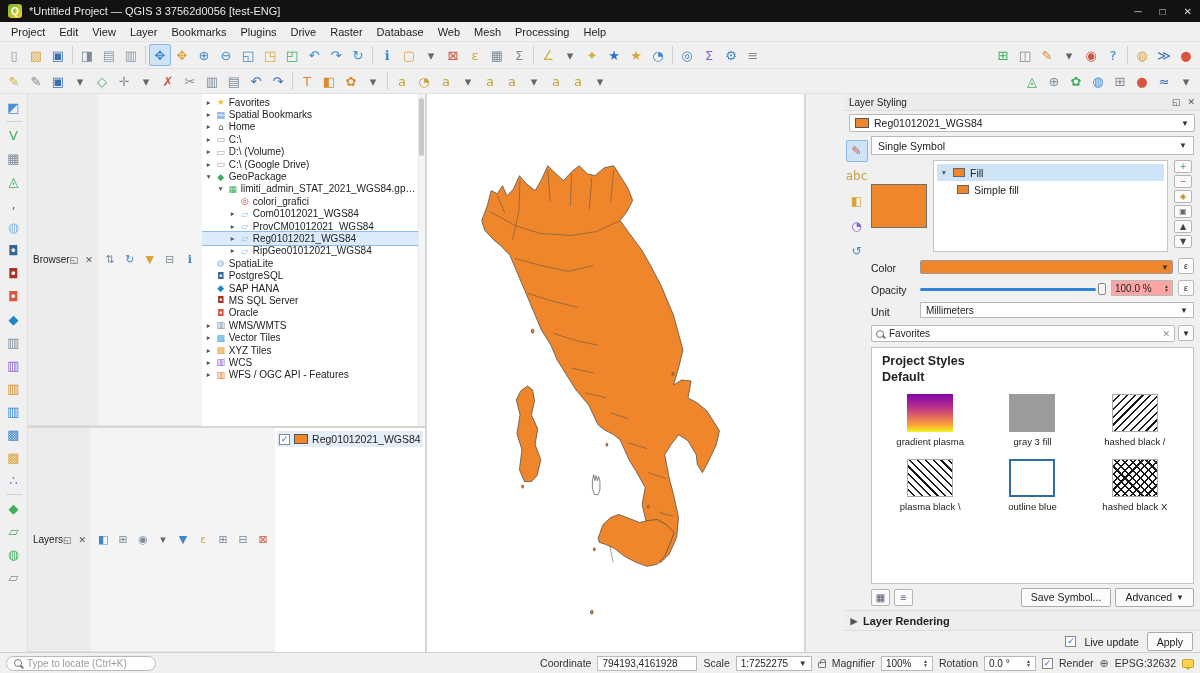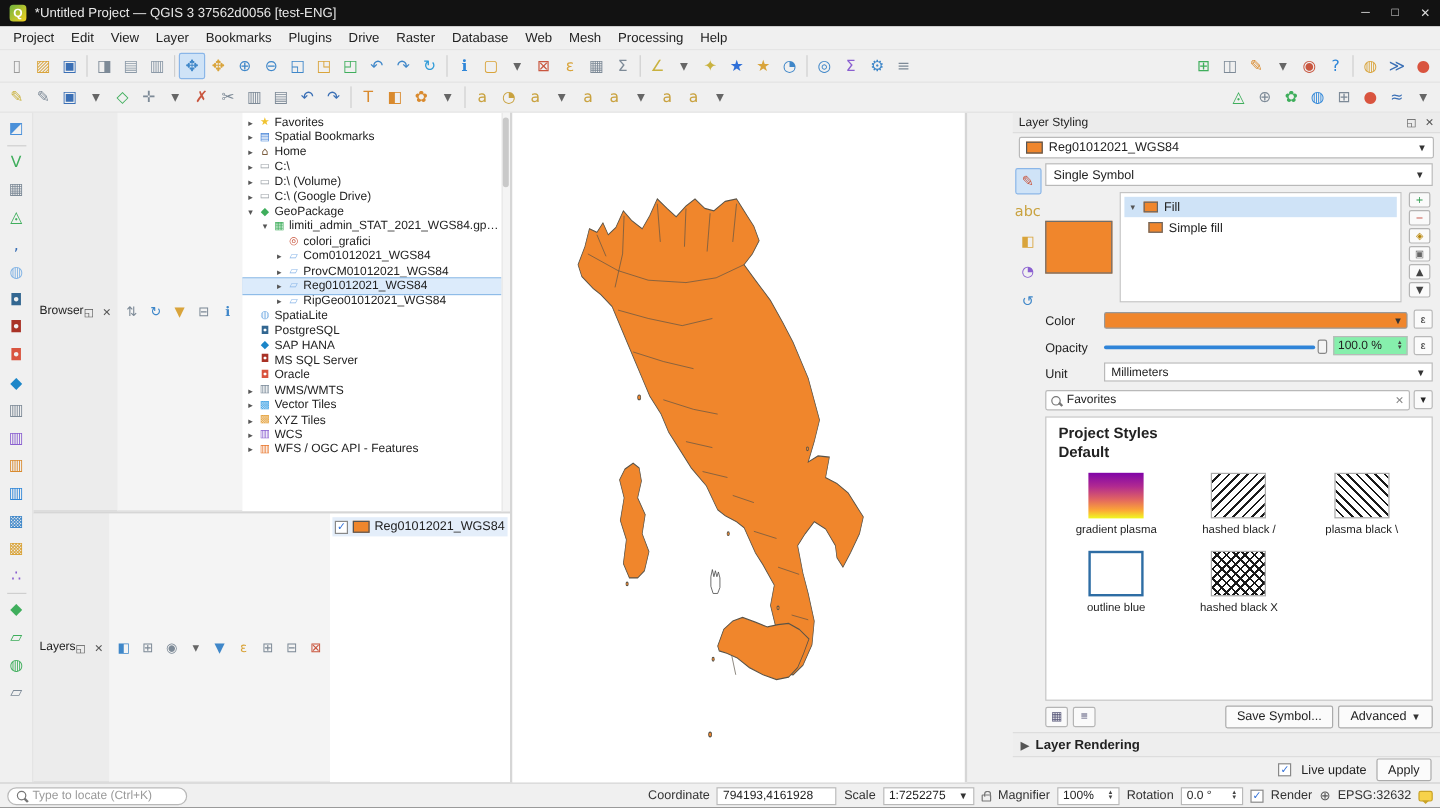--- a/index.html
+++ b/index.html
@@ -72,21 +72,21 @@
   .symchip{width:12px;height:9px;border:1px solid #666;}
   .symbtns{flex:0 0 20px;display:flex;flex-direction:column;gap:2px;}
   .symbtns .tbtn{width:18px;height:13px;border:1px solid #b5b5b5;background:#fafafa;border-radius:2px;}
   .symbtns .tglyph{font-size:8px;}
   .prow{flex:0 0 auto;display:flex;align-items:flex-end;gap:5px;margin-top:6px;font-size:10.5px;}
   .plabel{flex:0 0 44px;}
   .colorbar{flex:1 1 auto;height:14px;border:1px solid #999;border-radius:2px;position:relative;}
   .slider{flex:1 1 auto;height:14px;position:relative;}
   .slider .track{position:absolute;left:0;right:10px;top:6px;height:3px;background:#2f84d8;border-radius:2px;}
   .slider .handle{position:absolute;right:0;top:1px;width:8px;height:12px;background:#f4f4f4;border:1px solid #888;border-radius:2px;}
-  .spin{width:62px;flex:0 0 62px;height:16px;background:#86efac;border:1px solid #b9b9b9;display:flex;align-items:center;font-size:10px;padding:0 3px;}
+  .spin{width:62px;flex:0 0 62px;height:16px;background:#fca5a5;border:1px solid #b9b9b9;display:flex;align-items:center;font-size:10px;padding:0 3px;}
   .arrows{margin-left:auto;display:flex;flex-direction:column;font-size:5px;line-height:4.5px;color:#444;}
   .ddbtn{width:16px;height:16px;flex:0 0 16px;border:1px solid #b9b9b9;background:#fbfbfb;font-size:9px;display:flex;align-items:center;justify-content:center;border-radius:2px;}
   .unitcombo{flex:1 1 auto;height:16px;background:#fff;border:1px solid #b9b9b9;display:flex;align-items:center;padding:0 5px;font-size:10px;}
   .searchrow{flex:0 0 auto;display:flex;gap:3px;margin-top:7px;}
   .searchbox{flex:1 1 auto;height:17px;background:#fff;border:1px solid #b9b9b9;border-radius:2px;display:flex;align-items:center;gap:5px;padding:0 4px;font-size:10px;}
   .mag{width:8px;height:8px;border:1.5px solid #777;border-radius:50%;position:relative;flex:0 0 8px;}
   .mag::after{content:"";position:absolute;width:4px;height:1.5px;background:#777;transform:rotate(45deg);right:-3px;bottom:-1px;}
   .clearx{margin-left:auto;color:#888;font-size:9px;}
   .stylesbrowser{flex:1 1 auto;background:#fff;border:1px solid #c4c4c4;margin-top:5px;padding:4px 10px;overflow:hidden;}
   .sb-title{font-size:12.5px;font-weight:bold;margin:2px 0 1px 0;}
@@ -799,20 +799,24 @@
 
           <div class="stylesbrowser">
             <div class="sb-title">Project Styles</div>
             <div class="sb-title">Default</div>
             <div class="stylegrid">
               <div>
                 <div class="sprev plasma"></div>
                 <div class="slabel">gradient plasma</div>
               </div>
               <div>
+                <div class="sprev gray3"></div>
+                <div class="slabel">gray 3 fill</div>
+              </div>
+              <div>
                 <div class="sprev hslash"></div>
                 <div class="slabel">hashed black /</div>
               </div>
               <div>
                 <div class="sprev hback"></div>
                 <div class="slabel">plasma black \</div>
               </div>
               <div>
                 <div class="sprev oblue"></div>
                 <div class="slabel">outline blue</div>

